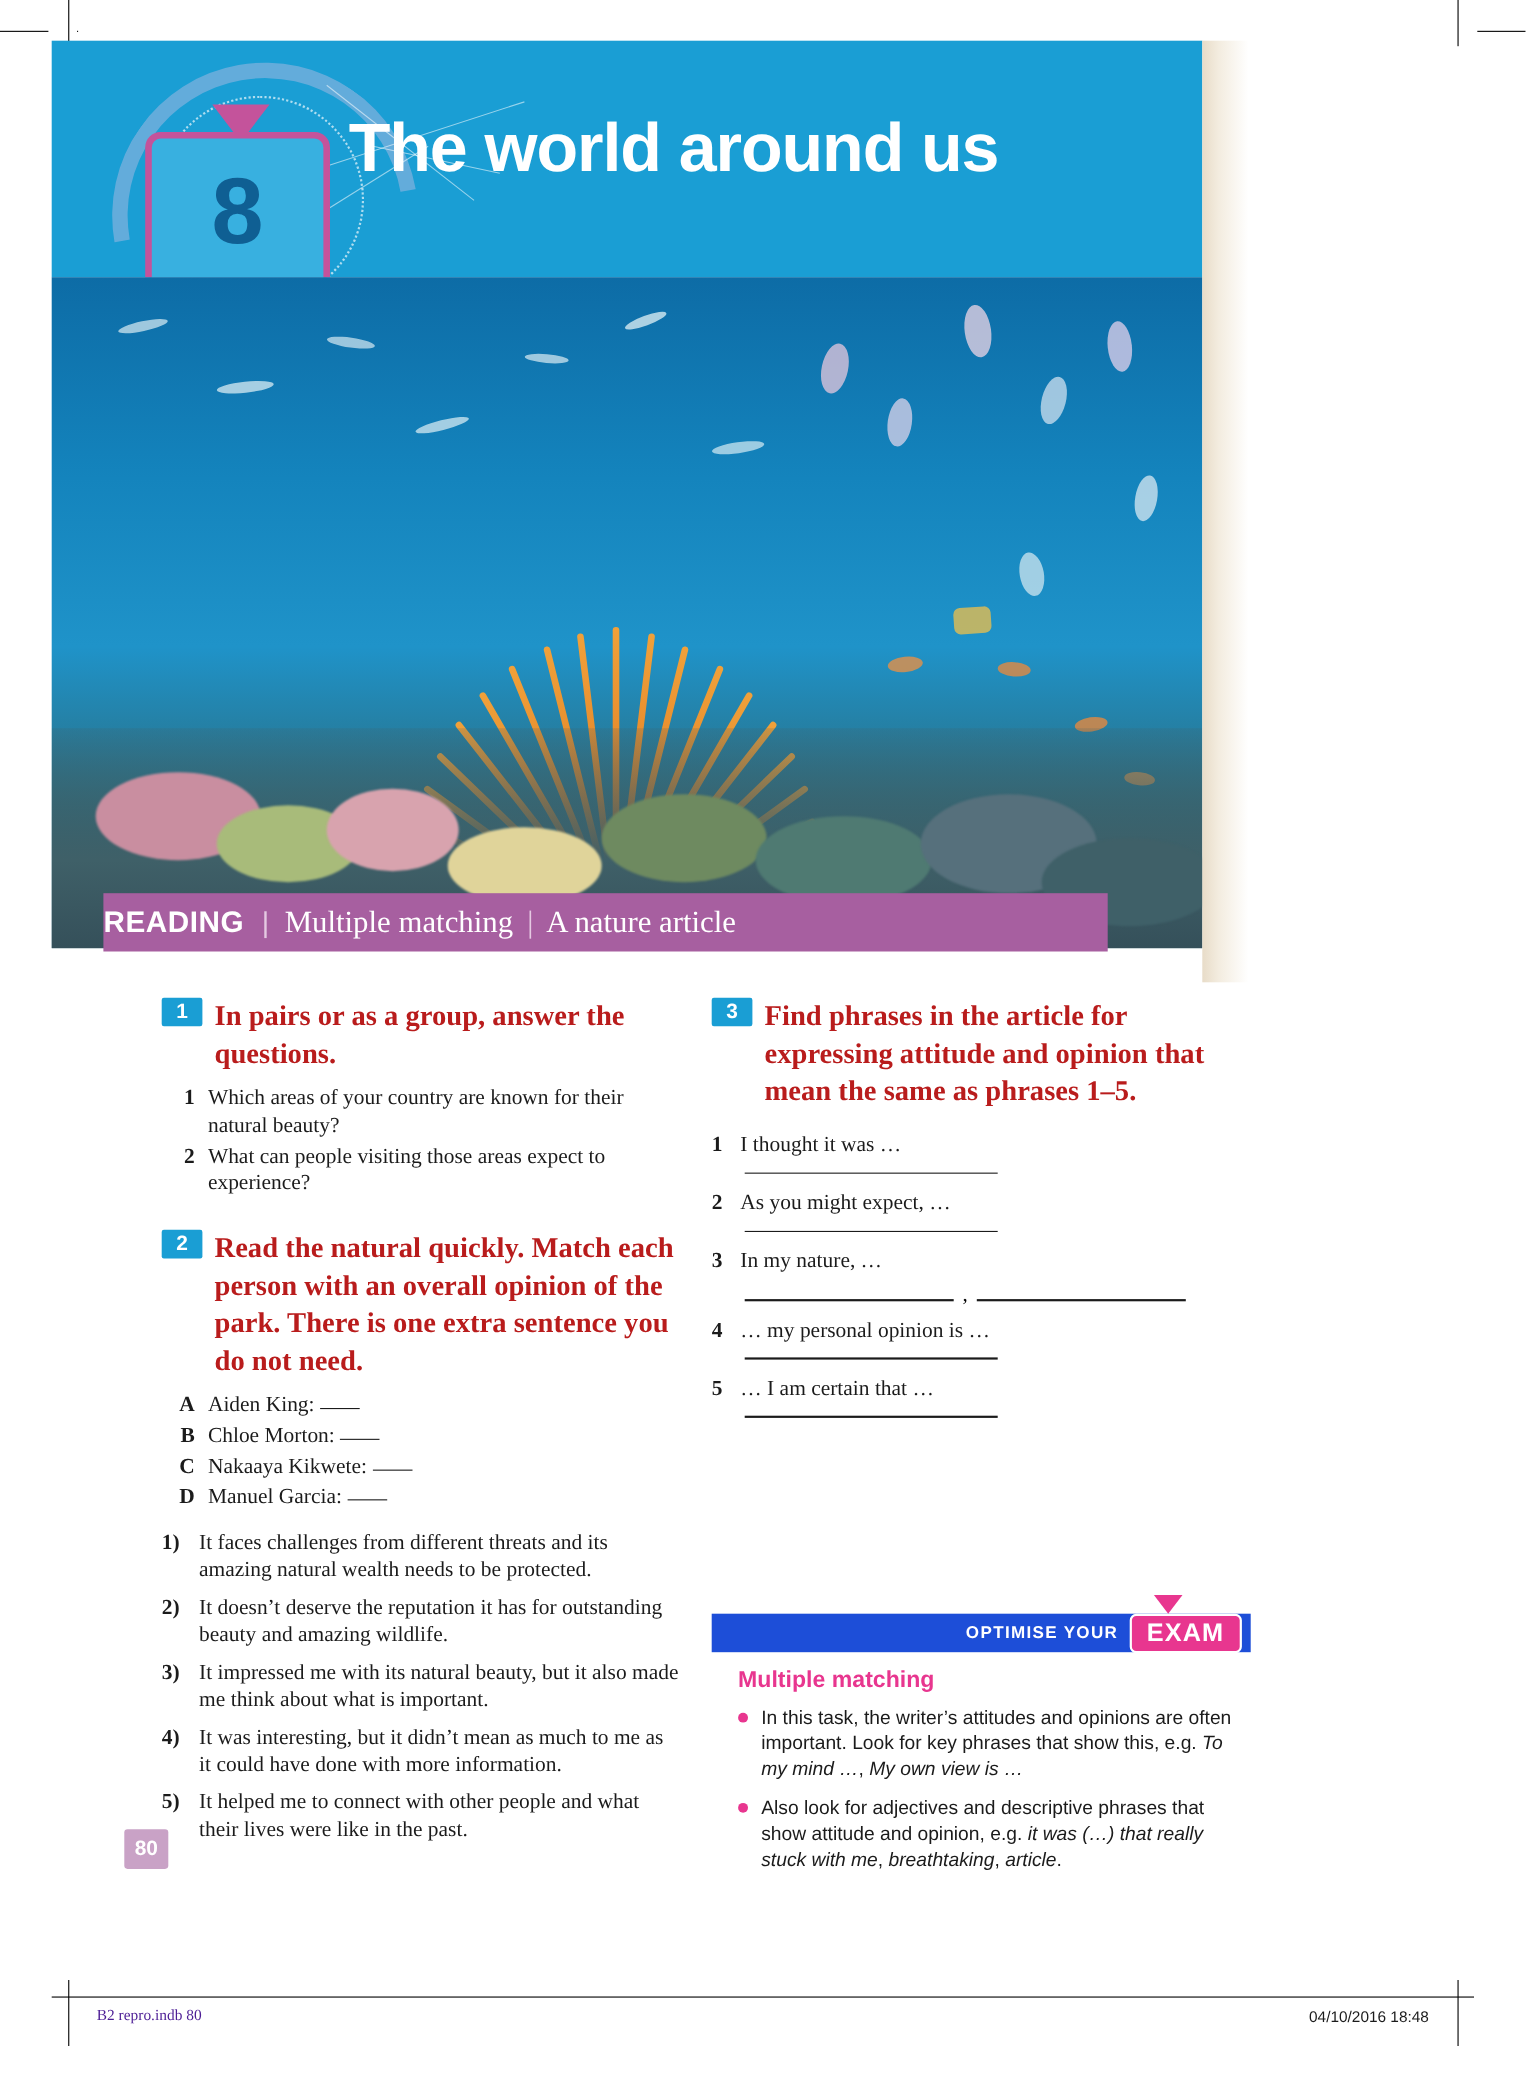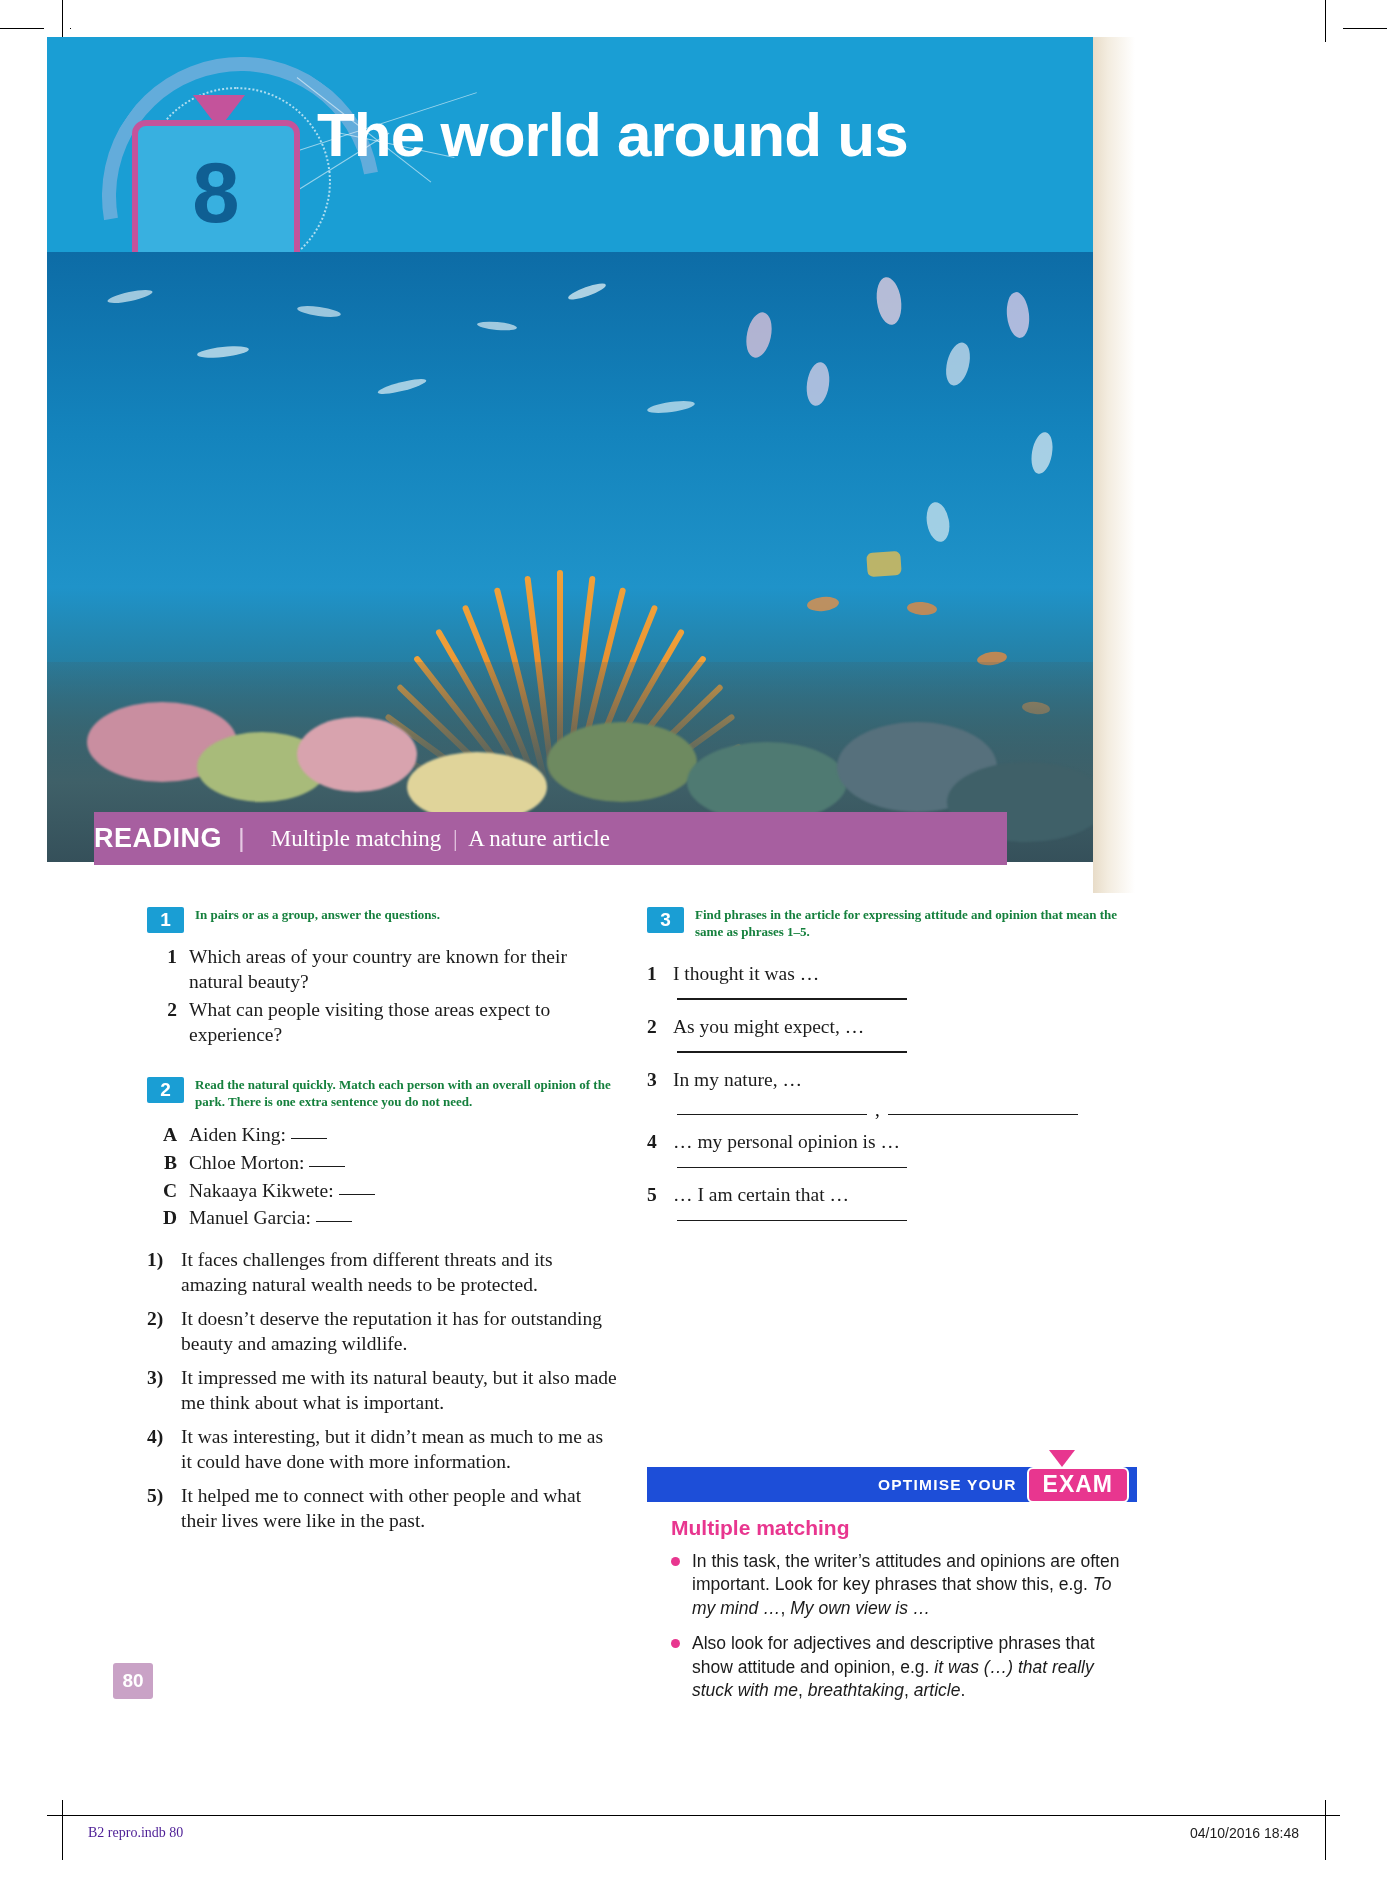--- a/index.html
+++ b/index.html
@@ -179,23 +179,22 @@
     letter-spacing: 0.5px;
   }
   #reading-divider {
     color: #e5c9e2;
     font-size: 26px;
     margin: 0 14px 0 16px;
     font-family: "Liberation Sans", sans-serif;
   }
   #reading-subtitle {
     font-family: "Liberation Serif", serif;
-    font-size: 23px;
+    font-size: 28px;
     color: #ffffff;
-    margin-left: 12px;
   }
   #reading-subtitle .sep {
     color: #e5c9e2;
     padding: 0 6px;
   }
 
   
   #col-left {
     position: absolute;
     left: 100px;
@@ -224,23 +223,23 @@
     font-weight: bold;
     font-size: 19px;
     text-align: center;
     line-height: 26px;
     margin-right: 11px;
     border-radius: 2px;
   }
   .ex-instr {
     font-family: "Liberation Serif", serif;
     font-weight: bold;
-    font-size: 13px;
+    font-size: 26px;
     line-height: 1.3;
-    color: #15803d;
+    color: #b91c1c;
   }
 
   .q-row {
     display: flex;
     margin-bottom: 3px;
     font-size: 19.5px;
     line-height: 1.28;
     color: #1b1b1b;
   }
   .q-label {

